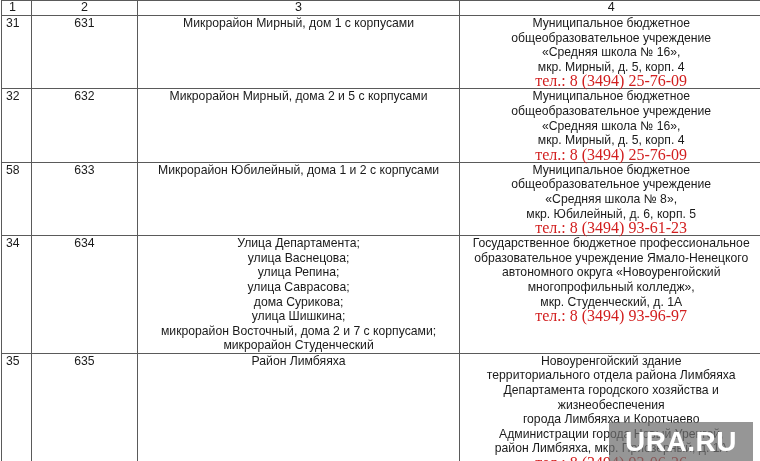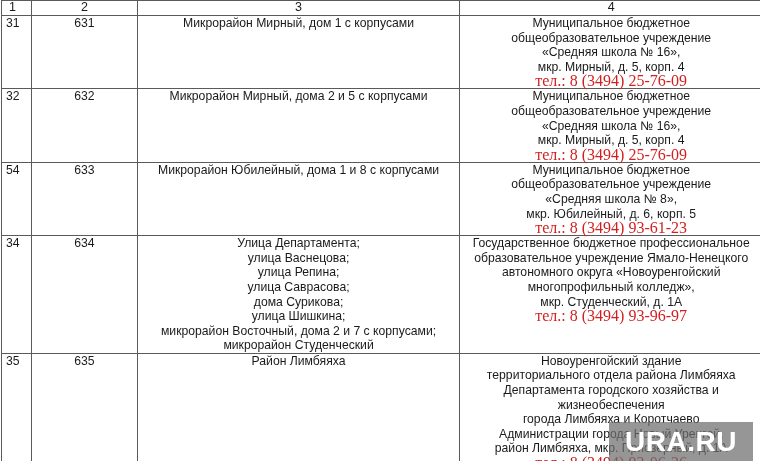--- a/index.html
+++ b/index.html
@@ -55,24 +55,24 @@
     <td class="c4">
       <span class="line">Муниципальное бюджетное</span>
       <span class="line">общеобразовательное учреждение</span>
       <span class="line">«Средняя школа № 16»,</span>
       <span class="line">мкр. Мирный, д. 5, корп. 4</span>
       <span class="phone">тел.: 8 (3494) 25-76-09</span>
     </td>
   </tr>
 
   <tr style="height:72px;">
-    <td class="c1">54</td>
+    <td class="c1">58</td>
     <td class="c2">633</td>
     <td class="c3">
-      <span class="line">Микрорайон Юбилейный, дома 1 и 8 с корпусами</span>
+      <span class="line">Микрорайон Юбилейный, дома 1 и 2 с корпусами</span>
     </td>
     <td class="c4">
       <span class="line">Муниципальное бюджетное</span>
       <span class="line">общеобразовательное учреждение</span>
       <span class="line">«Средняя школа № 8»,</span>
       <span class="line">мкр. Юбилейный, д. 6, корп. 5</span>
       <span class="phone">тел.: 8 (3494) 93-61-23</span>
     </td>
   </tr>
 

